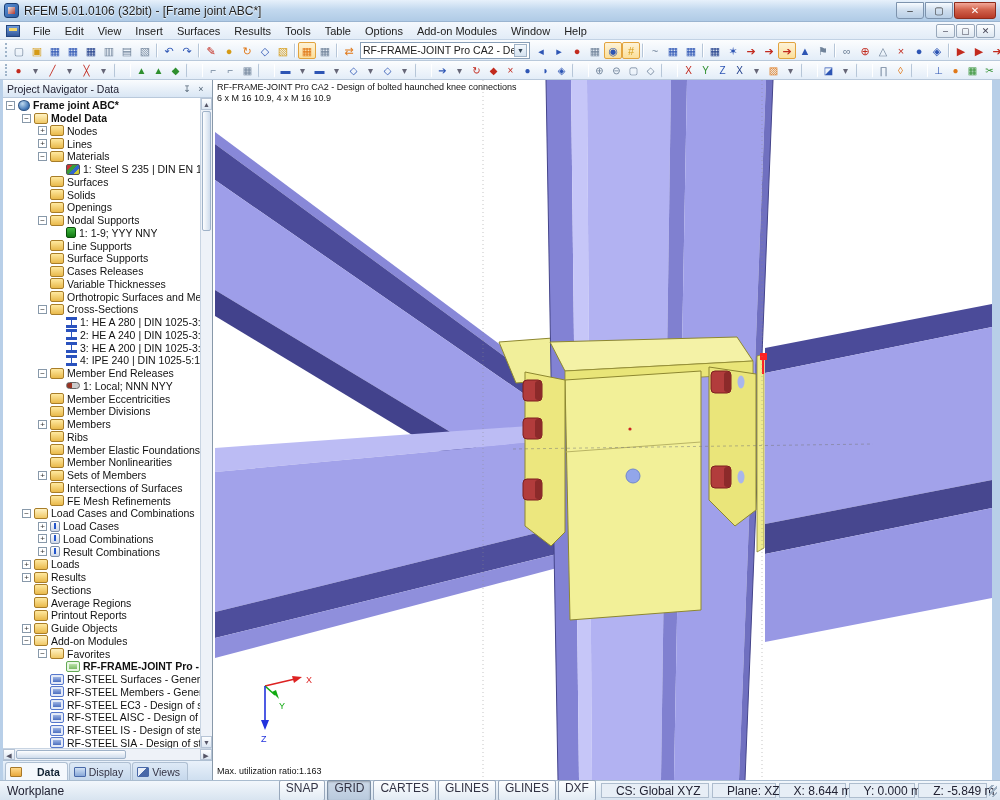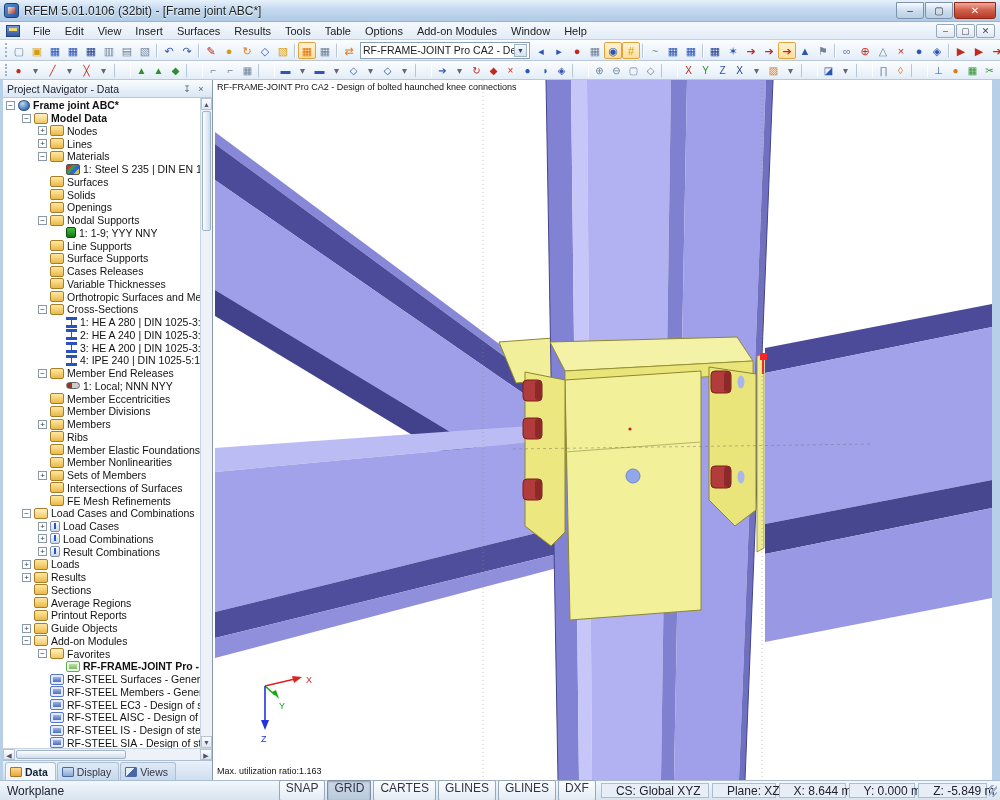--- a/index.html
+++ b/index.html
@@ -75,21 +75,21 @@
   .vscroll .arr { height:12px; font-size:7px; text-align:center; line-height:11px; color:#556; background:linear-gradient(#fdfeff,#dce6f2); border:1px solid #b6c4d6;}
   .vscroll .thumb { margin:1px; height:120px; background:linear-gradient(90deg,#fdfeff,#cfdcec); border:1px solid #9fb2c8; border-radius:2px;}
   .vscroll .space { flex:1; }
   .hscroll { height:12px; background:#eef2f8; border-top:1px solid #c8d4e2; display:flex;}
   .hscroll .arr { width:12px; font-size:7px; text-align:center; line-height:11px; color:#556; background:linear-gradient(#fdfeff,#dce6f2); border:1px solid #b6c4d6;}
   .hscroll .thumb { margin:1px; width:110px; background:linear-gradient(#fdfeff,#cfdcec); border:1px solid #9fb2c8; border-radius:2px;}
   .hscroll .space { flex:1; }
 
   .nav-tabs { height:20px; background:linear-gradient(#e9f1fa,#cfdff0); border-top:1px solid #aebfd2; display:flex; align-items:flex-end; padding:0 2px;}
   .ntab { display:flex; align-items:center; font-size:10.5px; color:#334; padding:2px 7px 2px 4px; border:1px solid #aebfd2; border-bottom:none; border-radius:3px 3px 0 0; margin-right:1px; background:linear-gradient(#dde9f6,#c6d8ec); height:18px;}
-  .ntab.act { background:#f4f8fd; font-weight:bold; color:#123;}
+  .ntab.act { background:#f4f8fd; font-weight:bold; color:#123;gap:12px;}
   .tabic { width:12px; height:10px; margin-right:3px; border-radius:1px;}
   .tabic.t-data { background:linear-gradient(#ffd98a,#e8a83c); border:1px solid #a87828;}
   .tabic.t-display { background:linear-gradient(#cfe0f4,#88a8d8); border:1px solid #4868a8;}
   .tabic.t-views { background:linear-gradient(135deg,#e8eef8 45%,#4868a8 45%); border:1px solid #4868a8;}
 
   
   .viewport { flex:1; position:relative; background:#fff; overflow:hidden;}
   .vp-info { position:absolute; left:4px; top:2px; font-size:9px; color:#111; line-height:11px; z-index:5;}
   .vp-util { position:absolute; left:4px; bottom:4px; font-size:9px; color:#111; z-index:5;}
   .scene { position:absolute; inset:0; }
@@ -615,20 +615,21 @@
           <span class="ntab">
             <span class="tabic t-views"></span>
             <span>Views</span>
           </span>
         </div>
     </div>
 
     <div class="viewport">
       <div class="vp-info">
         <div>RF-FRAME-JOINT Pro CA2 - Design of bolted haunched knee connections</div>
+        <div>6 x M 16 10.9, 4 x M 16 10.9</div>
       </div>
       <div class="vp-util">Max. utilization ratio:1.163</div>
 
       <svg class="scene" viewBox="0 0 779 700" preserveAspectRatio="none">
 
         <g>
           <polygon points="2,52 340,304 340,312 2,64" fill="#8888d8"></polygon>
           <polygon points="2,64 340,312 340,334 2,100" fill="#4b4b99"></polygon>
           <polygon points="2,100 340,334 340,414 2,210" fill="#9e9ee9"></polygon>
           <polygon points="2,210 340,414 340,440 2,236" fill="#42428c"></polygon>

